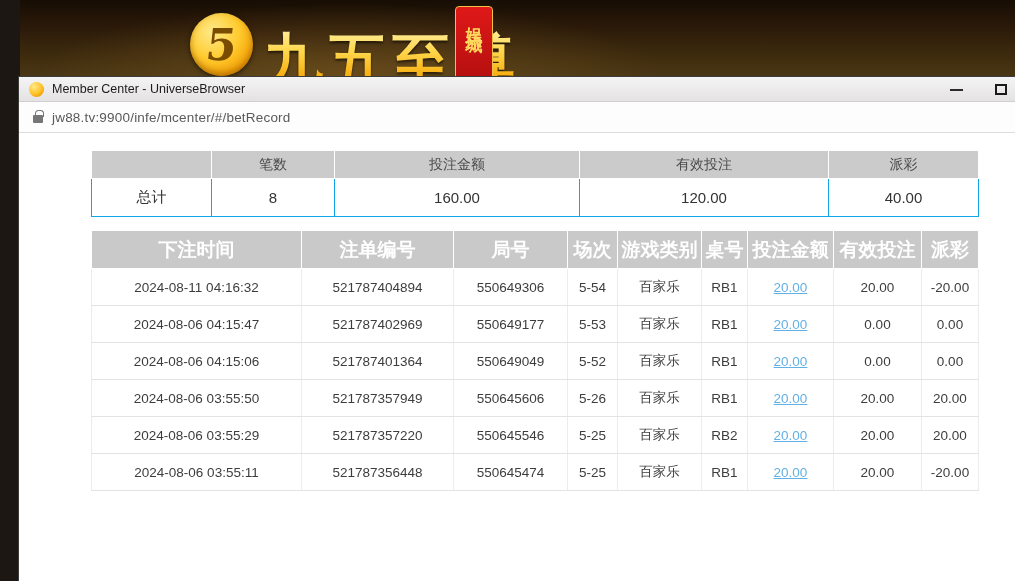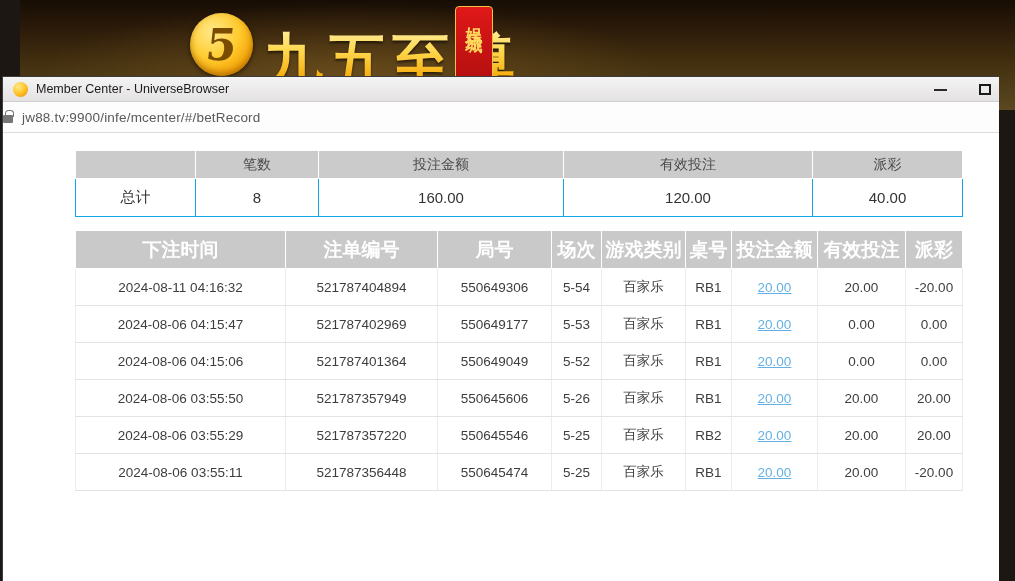--- a/index.html
+++ b/index.html
@@ -28,37 +28,37 @@
     background:linear-gradient(180deg,#e01818,#a50c0c);border:1px solid #f0c04a;border-radius:4px;
     writing-mode:vertical-rl;text-orientation:upright;
     display:flex;align-items:center;padding-top:7px;
     font-size:17px;font-weight:bold;color:#ffd95e;letter-spacing:4px;}
   .top-nav{position:absolute;right:40px;top:49px;display:flex;align-items:center;
     font-size:10px;color:var(--nav-cream);text-shadow:0 1px 1px rgba(0,0,0,.6);margin-top:40px;}
   .nav-item{padding:0 10px;cursor:pointer;white-space:nowrap;}
   .nav-sep{color:#cdb88e;}
 
   
-  .window{position:absolute;left:2px;top:76px;width:997px;height:506px;background:#fff;
+  .window{position:absolute;left:18px;top:76px;width:997px;height:506px;background:#fff;
     border:1px solid #3c3c3c;border-right:none;}
   .titlebar{position:relative;height:25px;background:linear-gradient(#f5f4f4,#e4e2e3);
     border-bottom:1px solid #cfcfcf;display:flex;align-items:center;padding-left:10px;}
   .favicon{width:15px;height:15px;border-radius:50%;margin-right:8px;flex:0 0 auto;
     background:radial-gradient(circle at 35% 30%,#ffe98a,#ffc42a 50%,#ef9800 85%);
     display:flex;align-items:center;justify-content:center;
     font-size:10px;font-weight:bold;color:#7a4c00;font-family:"DejaVu Serif",serif;}
   .title{font-size:12.5px;color:#1c1c1c;}
   .win-btn{position:absolute;top:0;width:34px;height:25px;display:flex;align-items:center;
     justify-content:center;cursor:pointer;}
   .win-btn.min{left:920px;}
   .win-btn.max{left:965px;}
   .minbar{width:13px;height:2px;background:#2b2b2b;}
   .maxbox{width:12px;height:11px;border:2px solid #1a1a1a;}
   .urlbar{height:31px;background:#fdfdfd;border-bottom:1px solid #dcdcdc;
-    display:flex;align-items:center;padding-left:0;}
+    display:flex;align-items:center;padding-left:14px;}
   .lock{position:relative;width:10px;height:8px;background:#767676;border-radius:1px;
     margin-right:9px;margin-top:3px;flex:0 0 auto;}
   .lock::before{content:'';position:absolute;left:1.5px;top:-5px;width:7px;height:6px;
     border:1.5px solid #767676;border-bottom:none;border-radius:3.5px 3.5px 0 0;}
   .url{font-size:13.5px;color:#595959;letter-spacing:.2px;}
   .content{position:relative;height:447px;background:#fff;overflow:hidden;margin-top:16px;}
 
   
   table{border-collapse:collapse;table-layout:fixed;}
   .summary{position:absolute;left:72px;top:1px;width:887px;}

